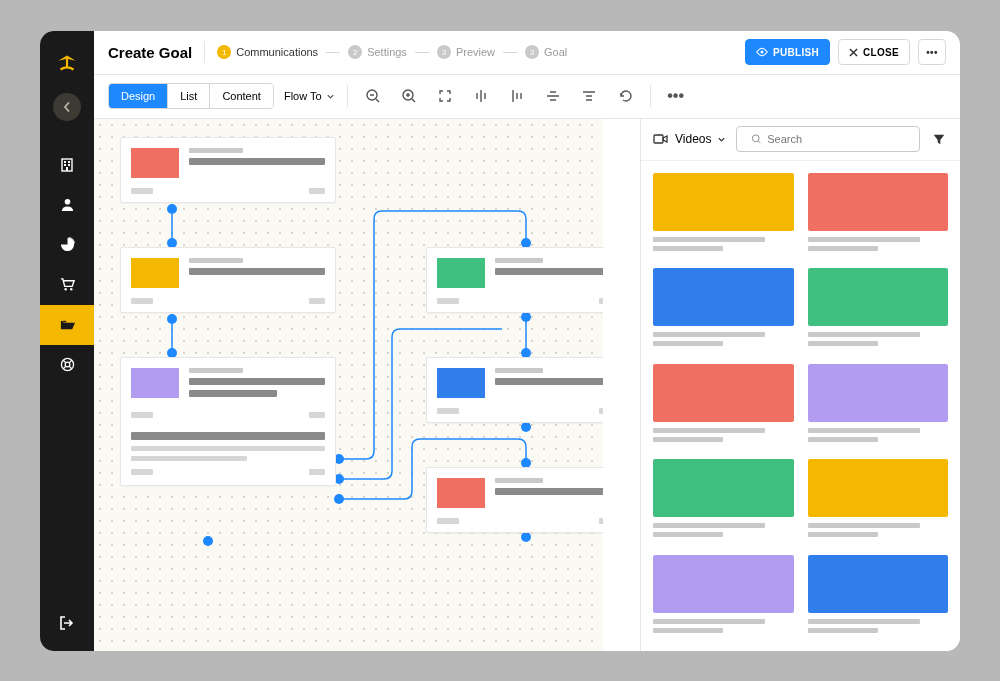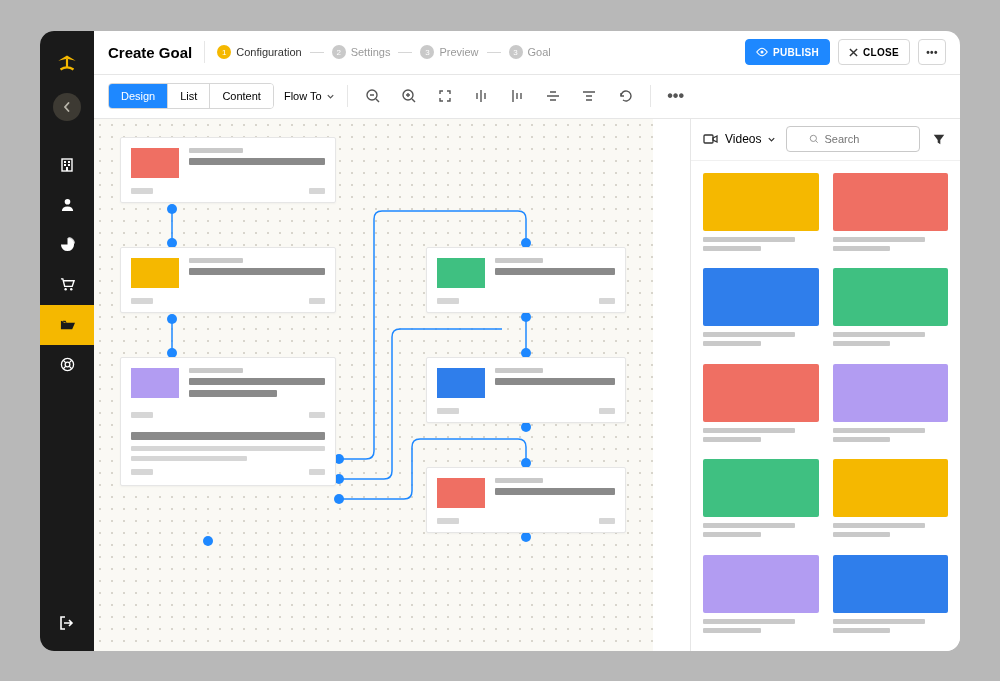--- a/index.html
+++ b/index.html
@@ -60,24 +60,24 @@
   .node-lines { flex:1;}
   .line-sm { height:5px; background:#c9c9c9; margin-bottom:5px; border-radius:1px;}
   .line-lg { height:7px; background:#8a8a8a; margin-bottom:5px; border-radius:1px;}
   .node-foot { display:flex; justify-content:space-between; padding:0 10px 8px;}
   .foot-chip { height:6px; background:#d6d6d6; border-radius:1px;}
   .node-expanded-body { padding: 0 10px 10px; }
   .conn-dot { fill:#1e88ff; }
   .conn-line { stroke:#1e88ff; stroke-width:1.5; fill:none; }
 
   
-  .assets-panel { width:270px; border-left:1px solid #e6e6e6; background:#fff; display:flex; flex-direction:column;margin-left:37px;}
+  .assets-panel { width:320px; border-left:1px solid #e6e6e6; background:#fff; display:flex; flex-direction:column;margin-left:37px;}
   .assets-toolbar { height: 42px; border-bottom:1px solid #f0f0f0; display:flex; align-items:center; padding:0 10px; gap:8px;}
   .dropdown-btn { display:flex; align-items:center; gap:6px; font-size:12px; font-weight:500; cursor:pointer; padding:4px 2px;}
-  .search-field { flex:1; height:26px; border:1px solid #c9c9c9; border-radius:4px; display:flex; align-items:center; padding:0 22px; gap:5px;}
+  .search-field { flex:1; height:26px; border:1px solid #c9c9c9; border-radius:4px; display:flex; align-items:center; padding:0 14px; gap:5px;}
   .search-field input { border:none; outline:none; font-size:11px; width:100%; background:transparent;}
   .filter-btn { width:22px; height:22px; display:flex; align-items:center; justify-content:center; cursor:pointer;}
   .assets-grid { flex:1; overflow:auto; padding:12px; display:grid; grid-template-columns:1fr 1fr; gap:12px 14px;}
   .asset-item {}
   .asset-thumb { width:100%; height:58px; border-radius:2px;}
   .asset-line1 { height:5px; width:80%; background:#c9c9c9; margin-top:6px; border-radius:1px;}
   .asset-line2 { height:5px; width:50%; background:#c9c9c9; margin-top:4px; border-radius:1px;}
 
   
   .c-red { background:#ef6f63; }
@@ -158,21 +158,21 @@
   </div>
 
   <div class="main">
 
     <div class="header">
       <div class="header-title">Create Goal</div>
       <div class="header-sep"></div>
       <div class="steps">
         <div class="step active">
           <div class="step-badge">1</div>
-          <span>Configuration</span>
+          <span>Communications</span>
         </div>
         <div class="step-connector"></div>
         <div class="step">
           <div class="step-badge">2</div>
           <span>Settings</span>
         </div>
         <div class="step-connector"></div>
         <div class="step">
           <div class="step-badge">3</div>
           <span>Preview</span>

